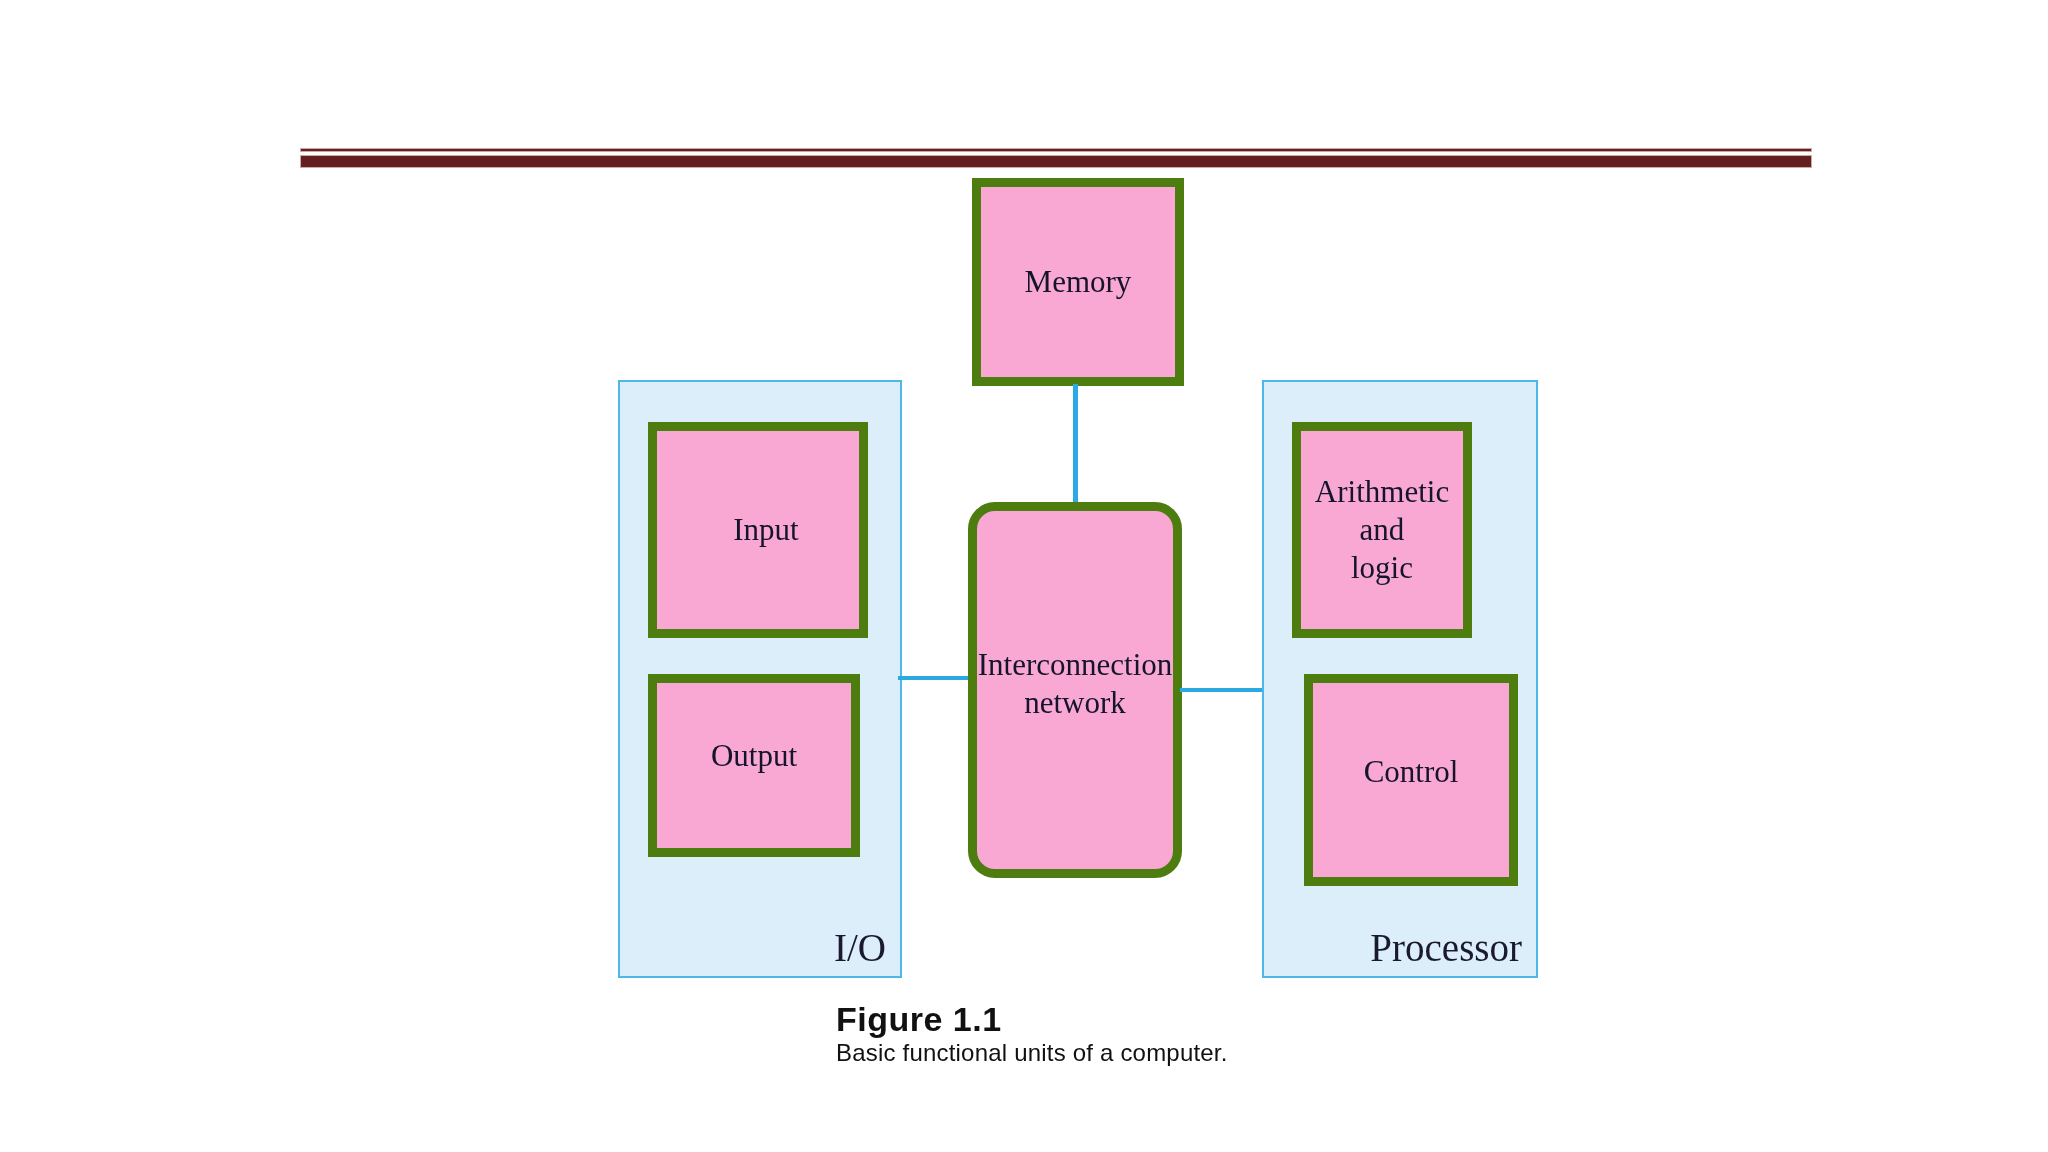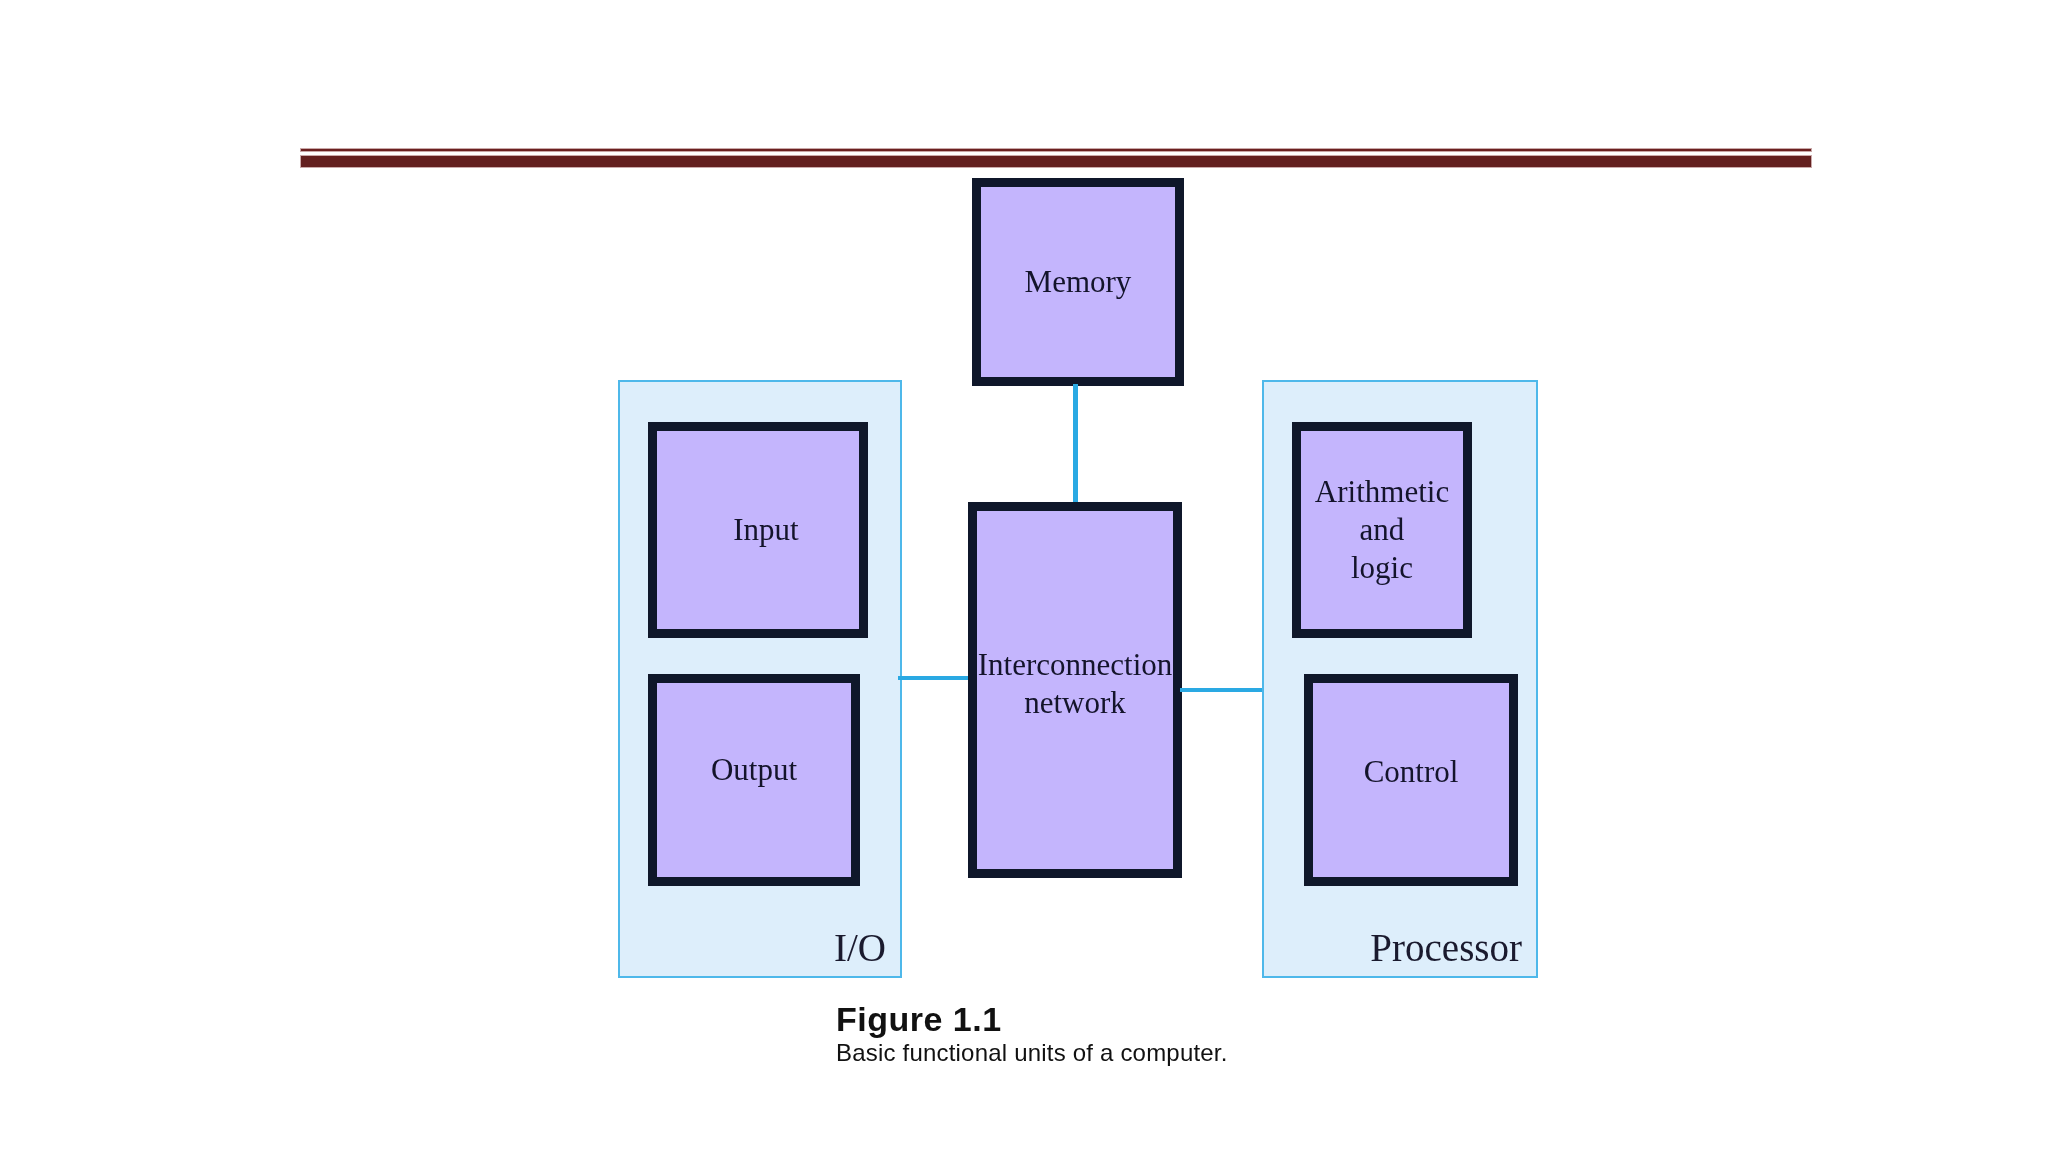--- a/index.html
+++ b/index.html
@@ -61,42 +61,42 @@
     bottom: 6px;
     font-size: 39px;
     color: #1a1a2e;
     font-family: "Liberation Serif", serif;
     white-space: nowrap;
   }
 
   
   .unit-box {
     position: absolute;
-    background: #c4b5fd;
-    border: 9px solid #0f172a;
+    background: #f9a8d4;
+    border: 9px solid #4d7c0f;
     box-sizing: border-box;
     display: flex;
     align-items: center;
     justify-content: center;
   }
   .unit-label {
     font-size: 31px;
     line-height: 1.22;
     color: #14142b;
     text-align: center;
     font-family: "Liberation Serif", serif;
     white-space: pre-line;
   }
 
   
   #memory-box      { left: 972px;  top: 178px; width: 212px; height: 208px; }
   #io-panel        { left: 618px;  top: 380px; width: 284px; height: 598px; }
   #input-box       { left: 648px;  top: 422px; width: 220px; height: 216px; padding-left: 16px; }
-  #output-box      { left: 648px;  top: 674px; width: 212px; height: 212px; }
-  #interconnect-box{ left: 968px;  top: 502px; width: 214px; height: 376px; }
+  #output-box      { left: 648px;  top: 674px; width: 212px; height: 183px; }
+  #interconnect-box{ left: 968px;  top: 502px; width: 214px; height: 376px; border-radius: 27px; }
   #processor-panel { left: 1262px; top: 380px; width: 276px; height: 598px; }
   #alu-box         { left: 1292px; top: 422px; width: 180px; height: 216px; }
   #control-box     { left: 1304px; top: 674px; width: 214px; height: 212px; }
 
   
   #interconnect-box .unit-label { transform: translateY(-6px); }
   #output-box .unit-label       { transform: translateY(-10px); }
   #control-box .unit-label      { transform: translateY(-8px); }
 
   

